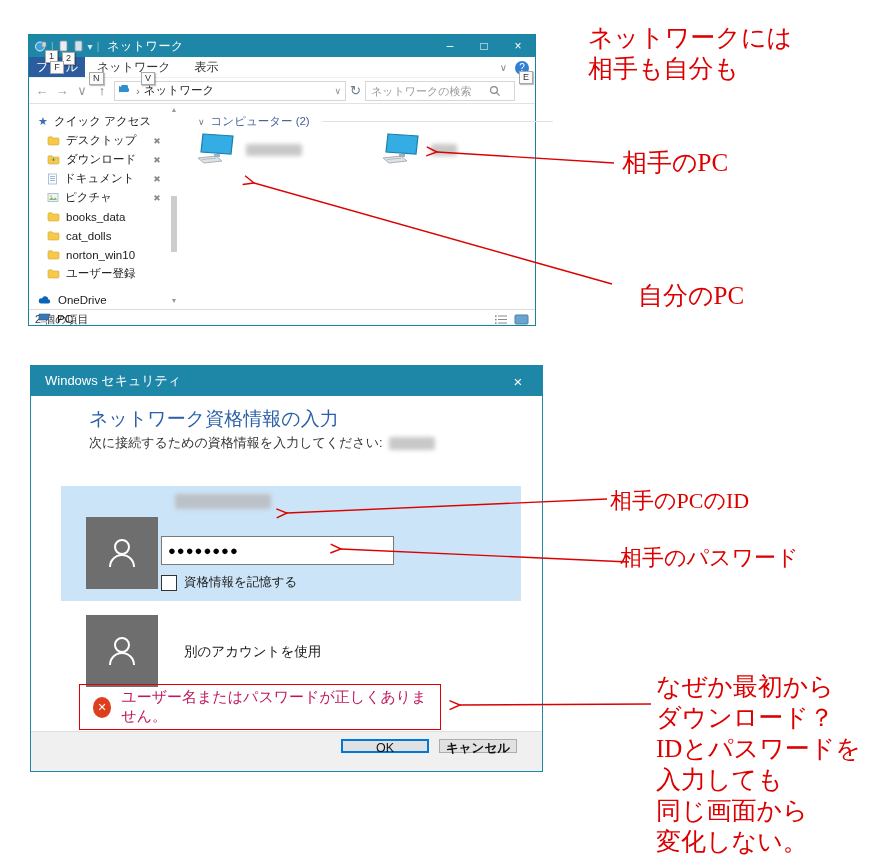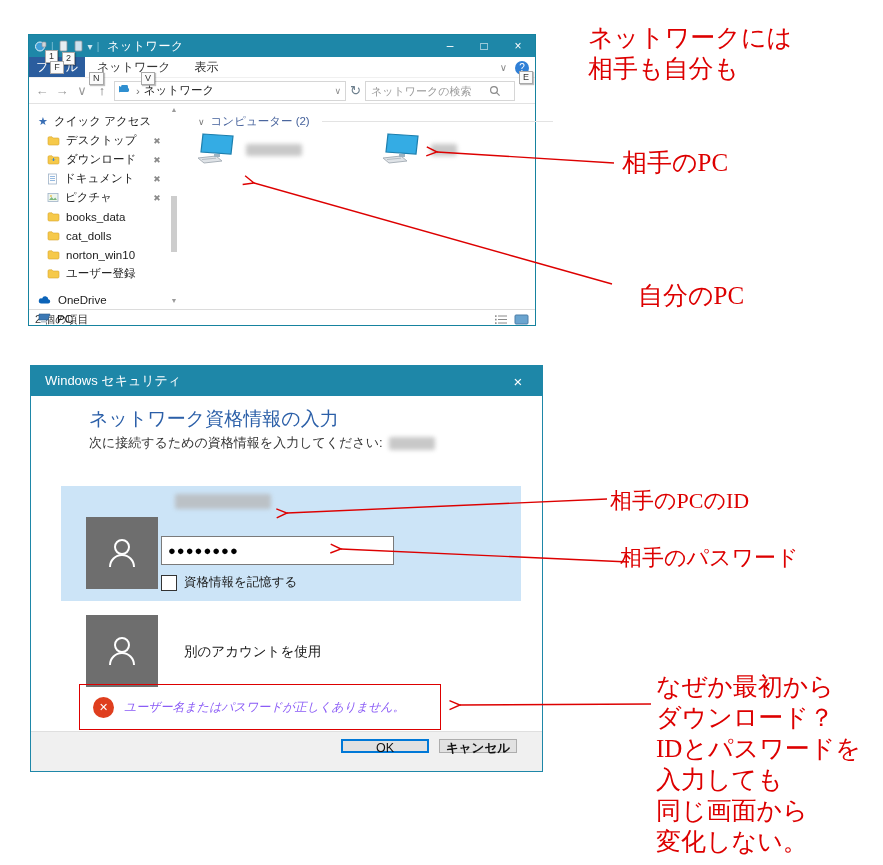--- a/index.html
+++ b/index.html
@@ -88,21 +88,21 @@
                border:1px solid #7a7a7a; background:#fff; font-size:13px; letter-spacing:1px;
                padding:0 6px; font-family:inherit; color:#000; }
   .remember { position:absolute; left:130px; top:208px; display:flex; align-items:center; gap:7px;
               font-size:12.5px; color:#1a1a1a; }
   .checkbox { width:16px; height:16px; background:#fff; border:1px solid #333; }
   .other-account { position:absolute; left:153px; top:277px; font-size:13.5px; color:#1a1a1a; }
   .error-box { position:absolute; left:48px; top:318px; width:362px; height:46px;
                border:1px solid #dd0000; display:flex; align-items:center; gap:10px; padding:0 13px; }
   .error-ico { width:21px; height:21px; border-radius:50%; background:#df3e1e; color:#fff;
                display:flex; align-items:center; justify-content:center; font-size:11px; font-weight:bold; }
-  .error-text { font-size:12px; color:#8b5cf6;font-style:italic; }
+  .error-text { font-size:15px; color:#be185d; }
   .dlg-footer { position:absolute; left:0; bottom:0; width:100%; height:40px; background:#f0f0f0;
                 border-top:1px solid #dfdfdf; }
   .btn { position:absolute; height:14px; top:7px; background:#e1e1e1; font-size:12.5px;
          font-family:inherit; color:#111; }
   .btn-ok { left:310px; width:88px; border:2px solid #0078d7; }
   .btn-cancel { left:408px; width:78px; border:1px solid #adadad;font-weight:bold; }
 
   
   .note { position:absolute; color:#dd0000; font-family:"Liberation Serif","DejaVu Serif",serif;
           font-size:25px; line-height:31px; white-space:nowrap; }

